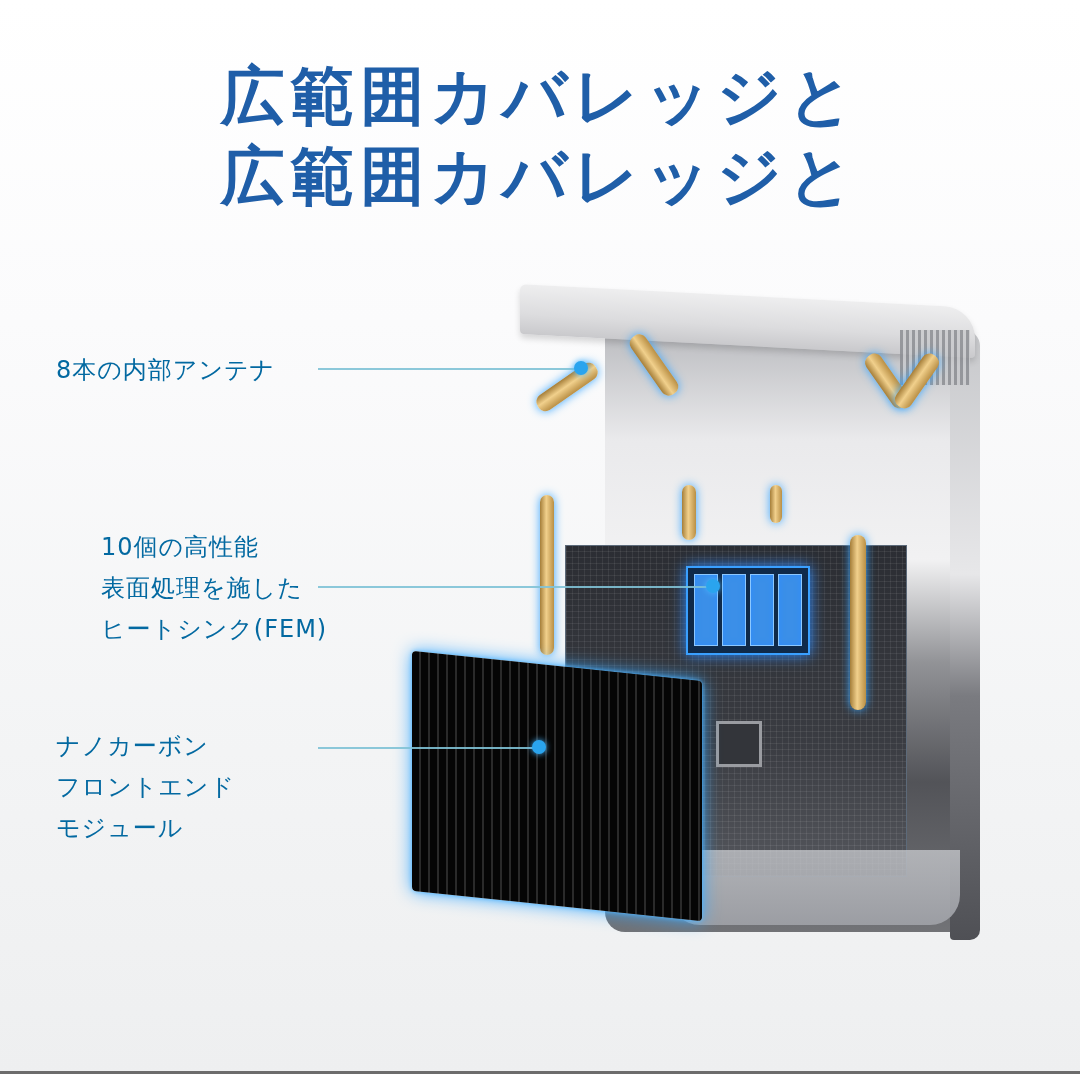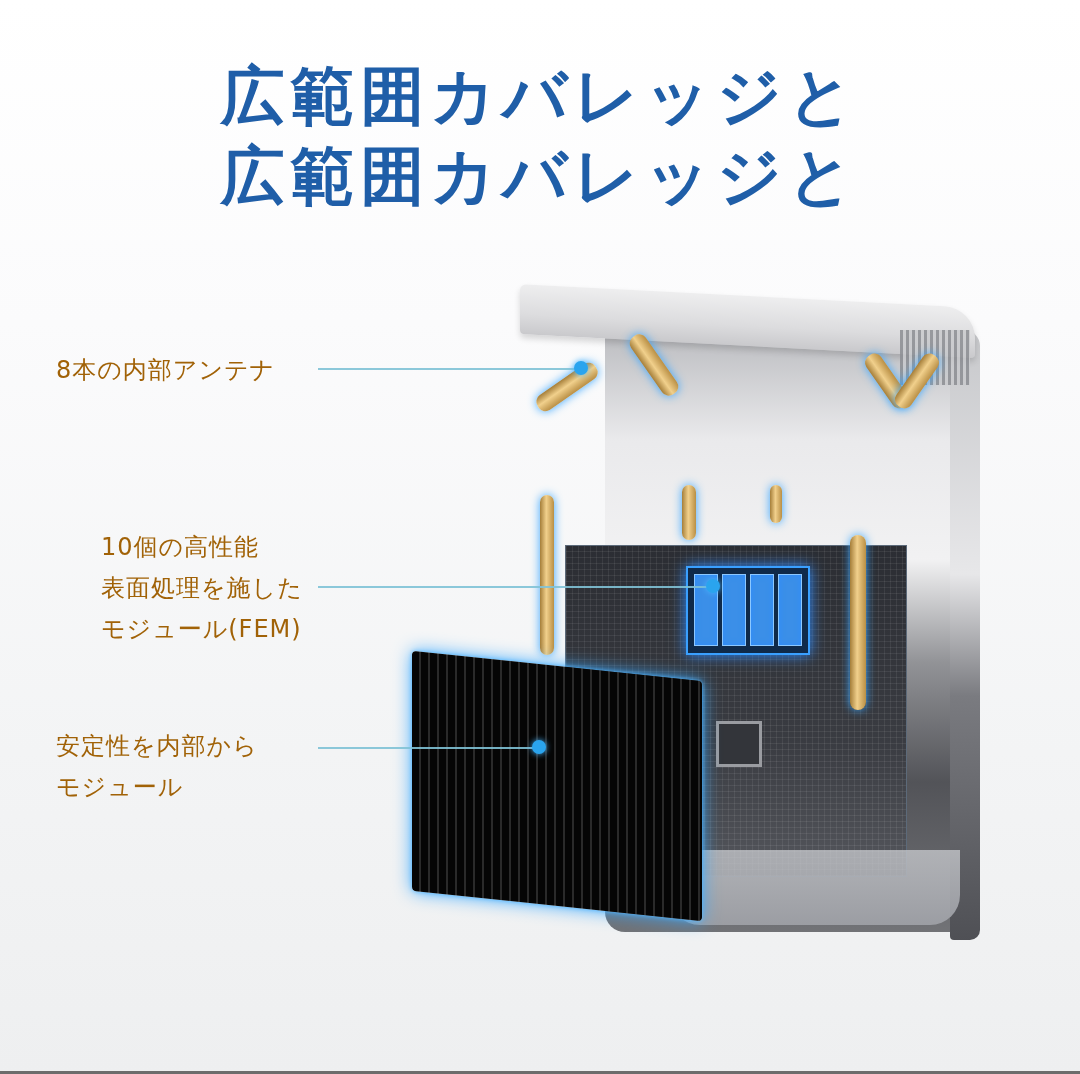--- a/index.html
+++ b/index.html
@@ -9,21 +9,21 @@
       font-family: "DejaVu Sans", "Liberation Sans", sans-serif;
     }
     .bottom-rule { position: absolute; left: 0; right: 0; bottom: 0; height: 3px; background: #6c6c6c; }
 
     
     .title { position: absolute; left: 0; width: 1080px; top: 56px; text-align: center;
       color: #1f5ea8; font-weight: bold; font-size: 64px; letter-spacing: 6px; line-height: 80px; }
     .title div { white-space: nowrap; }
 
     
-    .label { position: absolute; left: 56px; color: #a16207; font-size: 24px; line-height: 41px;
+    .label { position: absolute; left: 56px; color: #0369a1; font-size: 24px; line-height: 41px;
       letter-spacing: 1px; white-space: nowrap; }
     .label span { display: block; }
     .lbl-antenna { top: 350px; }
     .lbl-fem { top: 527px; margin-left: 45px; }
     .lbl-heatsink { top: 726px; }
 
     .leader { position: absolute; height: 2px; background: #7fc2d6; opacity: .9; }
     .dot { position: absolute; width: 14px; height: 14px; border-radius: 50%; background: #2aa4ee;
       box-shadow: 0 0 6px #4ab6ff; }
 
@@ -112,20 +112,21 @@
 
 <div class="leader" style="left:318px;top:747px;width:220px;"></div>
 <div class="dot" style="left:532px;top:740px;"></div>
 
 <div class="label lbl-antenna">
   <span>8本の内部アンテナ</span>
 </div>
 <div class="label lbl-fem">
   <span>10個の高性能</span>
   <span>表面処理を施した</span>
-  <span>モジュール(FEM)</span>
+  <span>ヒートシンク(FEM)</span>
 </div>
 <div class="label lbl-heatsink">
-  <span>安定性を内部から</span>
+  <span>ナノカーボン</span>
+  <span>フロントエンド</span>
   <span>モジュール</span>
 </div>
 
 <div class="bottom-rule"></div>
 
 </body></html>

